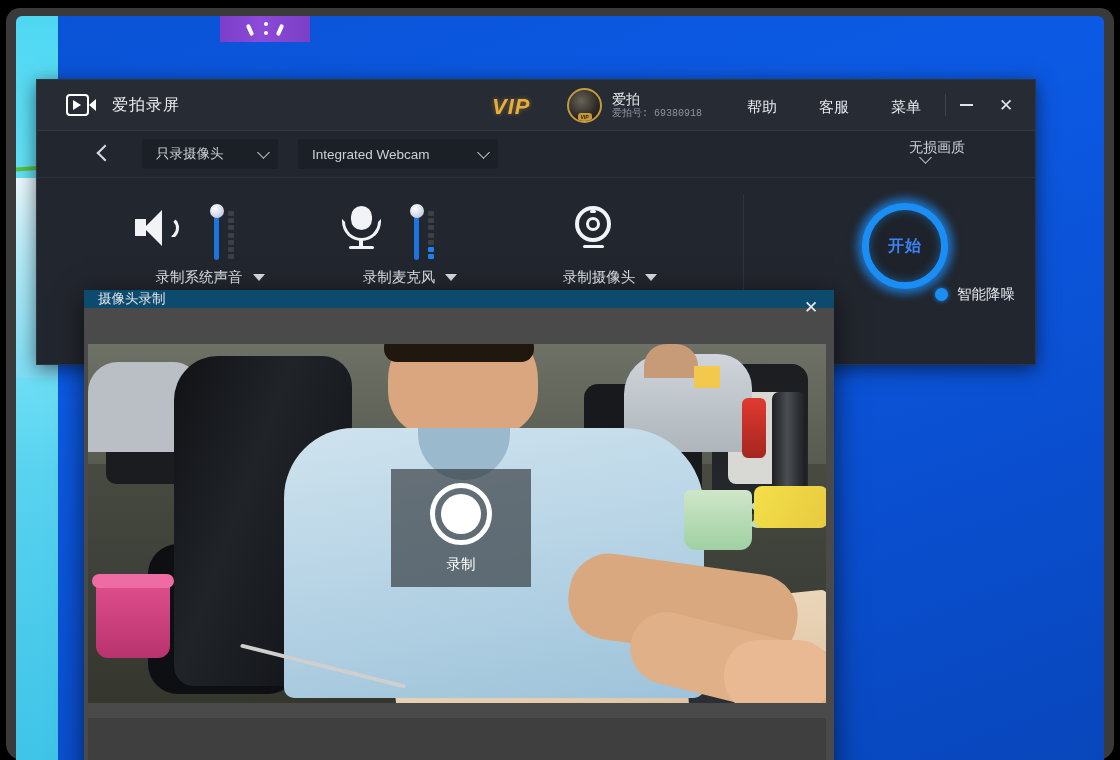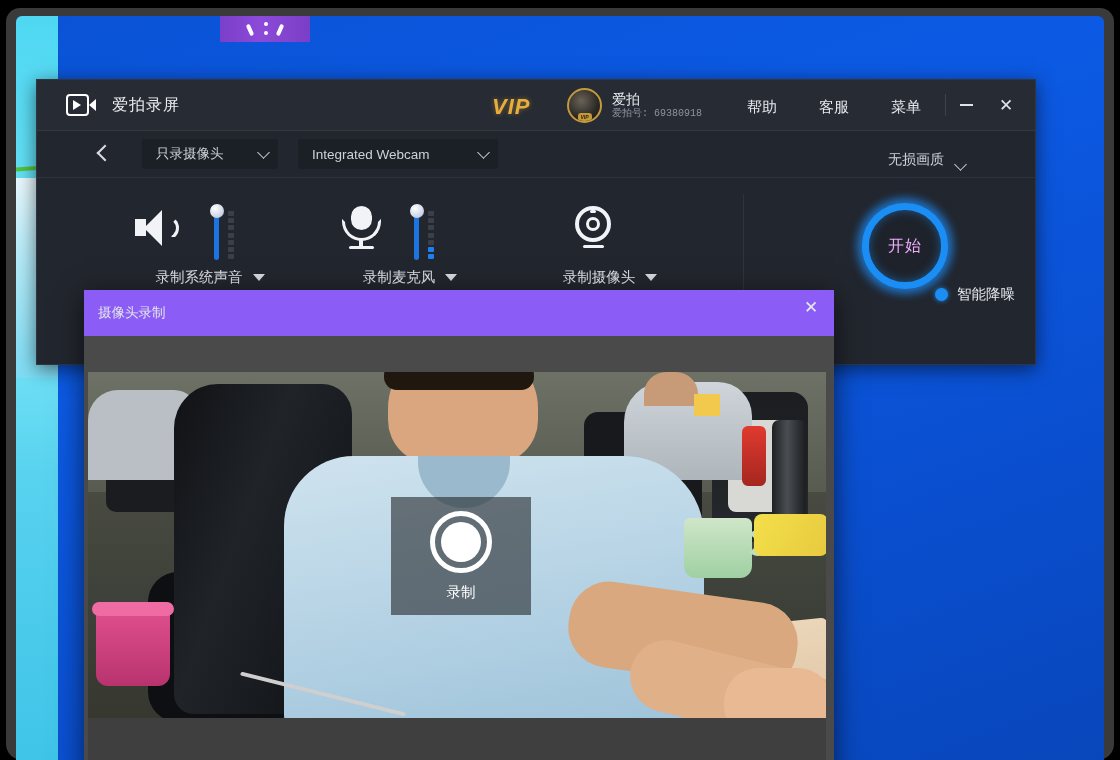--- a/index.html
+++ b/index.html
@@ -119,21 +119,21 @@
     position: absolute; top: 8px; height: 30px; background: #1b1f26;
     border-radius: 3px; display: flex; align-items: center; justify-content: space-between;
     padding: 0 10px 0 14px; cursor: pointer;
   }
   .dd .lbl { color: #ccd2da; font-size: 13.5px; }
   .chev { width: 9px; height: 9px; border-right: 1.8px solid #c7ccd4; border-bottom: 1.8px solid #c7ccd4;
           transform: rotate(45deg); margin-left: 12px; margin-top: -4px; }
   #dd-mode { left: 105px; width: 136px; }
   #dd-device { left: 261px; width: 200px; }
   #dd-quality {
-    position: absolute; right: 70px; top: 8px; height: 30px; display: flex; align-items: flex-end; cursor: pointer;
+    position: absolute; right: 70px; top: 8px; height: 30px; display: flex; align-items: flex-start; cursor: pointer; flex-direction: column;
   }
   #dd-quality .lbl { color: #ccd2da; font-size: 14px; }
 
   
   #controls { position: relative; height: 134px; }
   .ctrl { position: absolute; top: 18px; width: 190px; }
   .ctrl .iconrow { position: relative; height: 66px; }
   .ctrl .caption {
     position: absolute; top: 72px; left: 0; width: 100%; display: flex; align-items: center;
     justify-content: center; gap: 10px; color: #dde2e8; font-size: 14.5px;
@@ -197,39 +197,39 @@
     position: absolute; left: 6px; top: 4px; width: 100px; height: 100px; border-radius: 50%;
     background: radial-gradient(circle, rgba(30,140,255,0) 46%, rgba(30,140,255,.55) 56%, rgba(30,140,255,0) 78%);
     filter: blur(3px);
   }
   #start-ring {
     position: absolute; left: 13px; top: 11px; width: 86px; height: 86px; border-radius: 50%;
     border: 7px solid #1b8ef5; box-shadow: 0 0 14px rgba(27,142,245,.8), inset 0 0 10px rgba(27,142,245,.5);
     display: flex; align-items: center; justify-content: center;
     background: #1e232b; cursor: pointer;
   }
-  #start-label { color: #f0abfc; font-size: 16px; letter-spacing: 1px; }
+  #start-label { color: #3b82f6; font-size: 16px; letter-spacing: 1px; font-weight: bold; }
 
   
   #noise-row {
     position: absolute; right: 20px; bottom: 8px; display: flex; align-items: center; gap: 9px;
   }
   #noise-dot {
     width: 13px; height: 13px; border-radius: 50%; background: #1b8ef5;
     box-shadow: 0 0 5px rgba(27,142,245,.9); cursor: pointer;
   }
   #noise-label { color: #e6eaef; font-size: 14.5px; }
 
   
   #cam-dialog {
     position: absolute; left: 68px; top: 274px; width: 750px; height: 486px;
     background: #4a4a4a; box-shadow: 0 6px 26px rgba(0,0,0,.6);
   }
   #cam-dialog-title {
-    position: relative; height: 46px; background: #8b5cf6; display: flex; align-items: center;
+    position: relative; height: 18px; background: #0c4a6e; display: flex; align-items: center;
   }
   #cam-dialog-title .t { margin-left: 14px; color: #e4e7ea; font-size: 13.5px; }
   #cam-close {
     position: absolute; right: 12px; top: 6px; width: 22px; height: 22px;
     color: #e6e9ec; font-size: 17px; display: flex; align-items: center; justify-content: center; cursor: pointer;
   }
   #cam-strip { height: 36px; background: #4a4a4a; }
 
   
   #cam-video {

